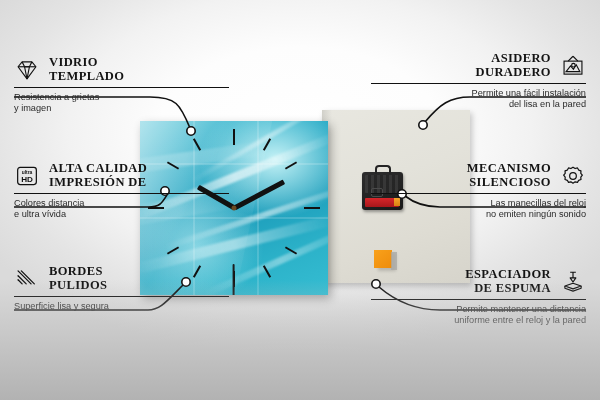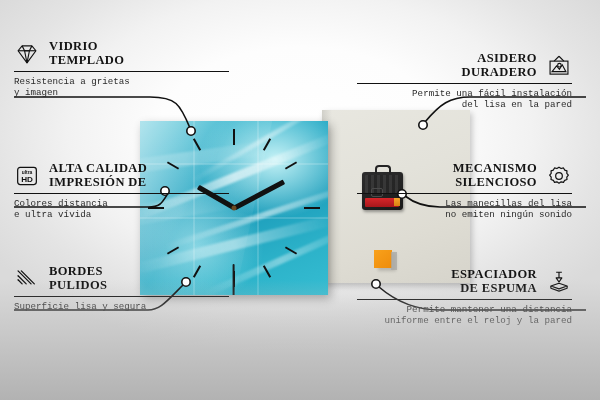--- a/index.html
+++ b/index.html
@@ -112,27 +112,27 @@
   .callout { position: absolute; width: 215px; }
   .callout .head { display:flex; align-items:center; gap:9px; }
   .callout .title {
     font-family:"Liberation Serif", serif;
     font-weight:700; font-size:12.5px; letter-spacing:.4px;
     line-height:13.5px; color:#141414; text-transform:uppercase;
   }
   .callout .rule { height:1px; background:#111; margin-top:4px; }
   .callout .desc {
     margin-top:4px; font-size:9.2px; line-height:11px; color:#2a2a2a;
-    font-family:Liberation Mono, monospace;
+    font-family:Liberation Sans, sans-serif;
   }
   .left  { left: 14px; }
   .left .head { justify-content:flex-start; }
   .left .title{ text-align:left; }
   .left .desc { text-align:left; }
-  .right { left: 357px; text-align:right; }
+  .right { left: 371px; text-align:right; }
   .right .head { justify-content:flex-end; }
   .right .title{ text-align:right; }
   .right .desc { text-align:right; }
   .ico { width:26px; height:24px; flex:0 0 26px; display:block; }
   .right .ico { order: 2; }
 </style>
 </head>
 <body>
 
 <div id="stage">
@@ -198,21 +198,21 @@
     <g fill="#ffffff" stroke="#111" stroke-width="1.6">
       <circle cx="191" cy="131" r="4.2"></circle>
       <circle cx="165" cy="191" r="4.2"></circle>
       <circle cx="186" cy="282" r="4.2"></circle>
       <circle cx="423" cy="125" r="4.2"></circle>
       <circle cx="402" cy="194" r="4.2"></circle>
       <circle cx="376" cy="284" r="4.2"></circle>
     </g>
   </svg>
 
-  <div class="callout left" style="top:40px;">
+  <div class="callout left" style="top:56px;">
     <div class="head">
       <svg class="ico" viewBox="0 0 32 28">
         <g fill="none" stroke="#111" stroke-width="1.4" stroke-linejoin="round">
           <path d="M5 10 L10 4 H22 L27 10 L16 25 Z"></path>
           <path d="M5 10 H27"></path>
             <path d="M10 4 L13 10 L16 25"></path>
             <path d="M22 4 L19 10 L16 25"></path>
           <path d="M13 10 H19"></path>
         </g>
       </svg>
@@ -298,21 +298,21 @@
           <circle cx="16" cy="14" r="4.1"></circle>
         </g>
       </svg>
       <div class="title">
         <div>MECANISMO</div>
         <div>SILENCIOSO</div>
       </div>
     </div>
     <div class="rule"></div>
     <div class="desc">
-      <div>Las manecillas del lisa</div>
+      <div>Las manecillas del reloj</div>
       <div>no emiten ningún sonido</div>
     </div>
   </div>
 
   <div class="callout right" style="top:268px;">
     <div class="head">
       <svg class="ico" viewBox="0 0 32 28">
         <g fill="none" stroke="#111" stroke-width="1.4" stroke-linejoin="round">
           <path d="M16 2 v7 M12.5 2 h7 M12.5 9 h7 l-3.5 5 Z"></path>
           <path d="M16 15.5 L26 19 L16 22.5 L6 19 Z"></path>

